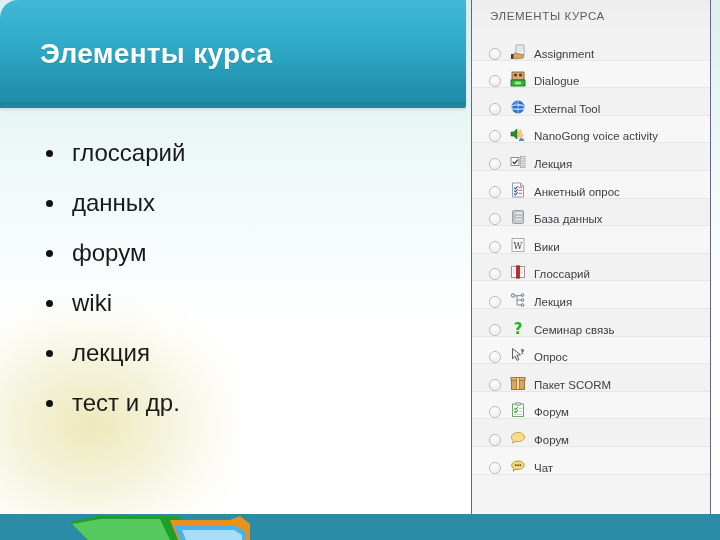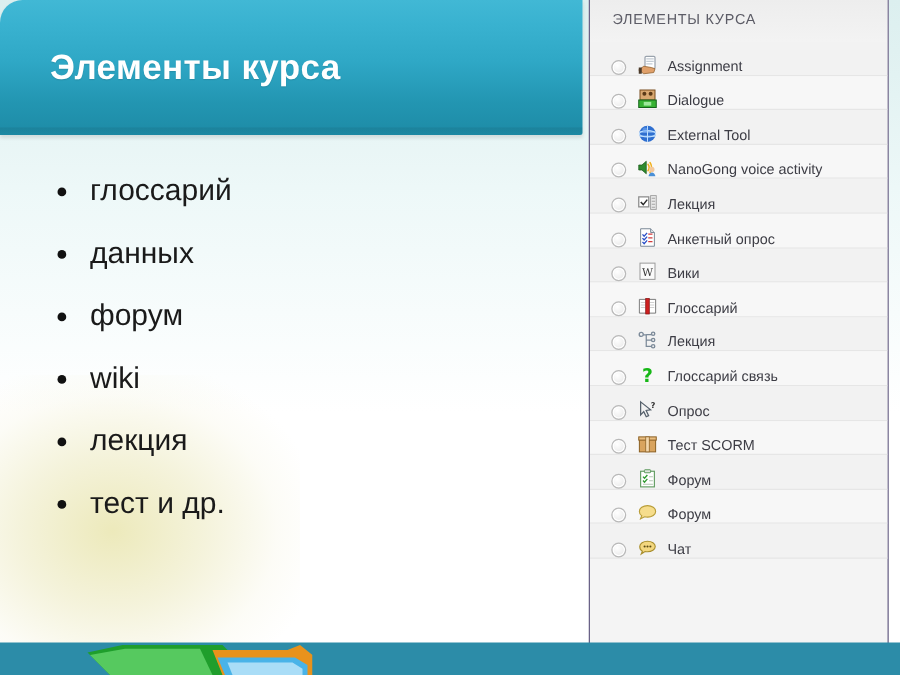--- a/index.html
+++ b/index.html
@@ -281,20 +281,35 @@
               <path d="M4 5.5l1.3 1.4 2.4-2.6M4 8.5l1.3 1.4 2.4-2.6M4 11.5l1.3 1.4 2.4-2.6" stroke="#2b50c8" stroke-width="1.1" fill="none"></path>
               <path d="M8.6 5.3h3.4M8.6 8.3h3.4M8.6 11.3h3.4" stroke="#d23b3b" stroke-width=".9"></path>
             </svg>
           </span>
           <span class="act-label">Анкетный опрос</span>
         </li>
         <li class="activity-row">
           <span class="radio-btn"></span>
           <span class="act-icon">
             <svg viewBox="0 0 16 16">
+              <rect x="2.5" y="1.5" width="11" height="13" rx="1" fill="#c9cdd2" stroke="#8b9097" stroke-width=".8"></rect>
+              <rect x="3.8" y="3" width="8.4" height="2.2" fill="#f0f2f4" stroke="#a4a9ae" stroke-width=".5"></rect>
+              <rect x="3.8" y="6.2" width="8.4" height="2.2" fill="#e2e5e8" stroke="#a4a9ae" stroke-width=".5"></rect>
+              <rect x="3.8" y="9.4" width="8.4" height="2.2" fill="#f0f2f4" stroke="#a4a9ae" stroke-width=".5"></rect>
+              <circle cx="5" cy="4.1" r=".5" fill="#6f757b"></circle>
+              <circle cx="5" cy="7.3" r=".5" fill="#6f757b"></circle>
+              <circle cx="5" cy="10.5" r=".5" fill="#6f757b"></circle>
+            </svg>
+          </span>
+          <span class="act-label">База данных</span>
+        </li>
+        <li class="activity-row">
+          <span class="radio-btn"></span>
+          <span class="act-icon">
+            <svg viewBox="0 0 16 16">
               <rect x="2" y="1.5" width="12" height="13" fill="#fafafa" stroke="#9a9a9a" stroke-width=".8"></rect>
               <text x="8" y="11.6" font-family="DejaVu Serif, serif" font-size="8.6" fill="#3a3a3a" text-anchor="middle">W</text>
             </svg>
           </span>
           <span class="act-label">Вики</span>
         </li>
         <li class="activity-row">
           <span class="radio-btn"></span>
           <span class="act-icon">
             <svg viewBox="0 0 16 16">
@@ -320,42 +335,42 @@
           </span>
           <span class="act-label">Лекция</span>
         </li>
         <li class="activity-row">
           <span class="radio-btn"></span>
           <span class="act-icon">
             <svg viewBox="0 0 16 16">
               <text x="8" y="13.5" font-family="DejaVu Sans, sans-serif" font-size="15" font-weight="bold" fill="#16b716" text-anchor="middle">?</text>
             </svg>
           </span>
-          <span class="act-label">Глоссарий связь</span>
+          <span class="act-label">Семинар связь</span>
         </li>
         <li class="activity-row">
           <span class="radio-btn"></span>
           <span class="act-icon">
             <svg viewBox="0 0 16 16">
               <path d="M2.5 1.5l8 6.3-3.6.6 2 4.1-1.9.9-2-4.1-2.5 2.6z" fill="#f2f2f2" stroke="#55606b" stroke-width="1"></path>
               <text x="12.4" y="6.6" font-family="DejaVu Sans, sans-serif" font-size="6.4" font-weight="bold" fill="#2c2c2c" text-anchor="middle">?</text>
             </svg>
           </span>
           <span class="act-label">Опрос</span>
         </li>
         <li class="activity-row">
           <span class="radio-btn"></span>
           <span class="act-icon">
             <svg viewBox="0 0 16 16">
               <rect x="1.5" y="4.5" width="13" height="10" fill="#d9a45e" stroke="#8a5f22" stroke-width=".8"></rect>
               <rect x="1" y="2.5" width="14" height="2.6" fill="#e9bd80" stroke="#8a5f22" stroke-width=".8"></rect>
               <rect x="6.6" y="2.5" width="2.8" height="12" fill="#f3d7ac" stroke="#8a5f22" stroke-width=".6"></rect>
             </svg>
           </span>
-          <span class="act-label">Тест SCORM</span>
+          <span class="act-label">Пакет SCORM</span>
         </li>
         <li class="activity-row">
           <span class="radio-btn"></span>
           <span class="act-icon">
             <svg viewBox="0 0 16 16">
               <rect x="2.5" y="2" width="11" height="12.5" fill="#fff" stroke="#5f9b5f" stroke-width=".9"></rect>
               <rect x="5.5" y="0.8" width="5" height="2.4" rx=".5" fill="#dfe6df" stroke="#5f9b5f" stroke-width=".8"></rect>
               <path d="M4.4 6.3l1.2 1.3 2.3-2.6M4.4 9.4l1.2 1.3 2.3-2.6" stroke="#2f9b2f" stroke-width="1.1" fill="none"></path>
               <path d="M9.3 6.4h3M9.3 9.6h3M4.4 12.4h7.9" stroke="#b3c6b3" stroke-width=".9"></path>
             </svg>

